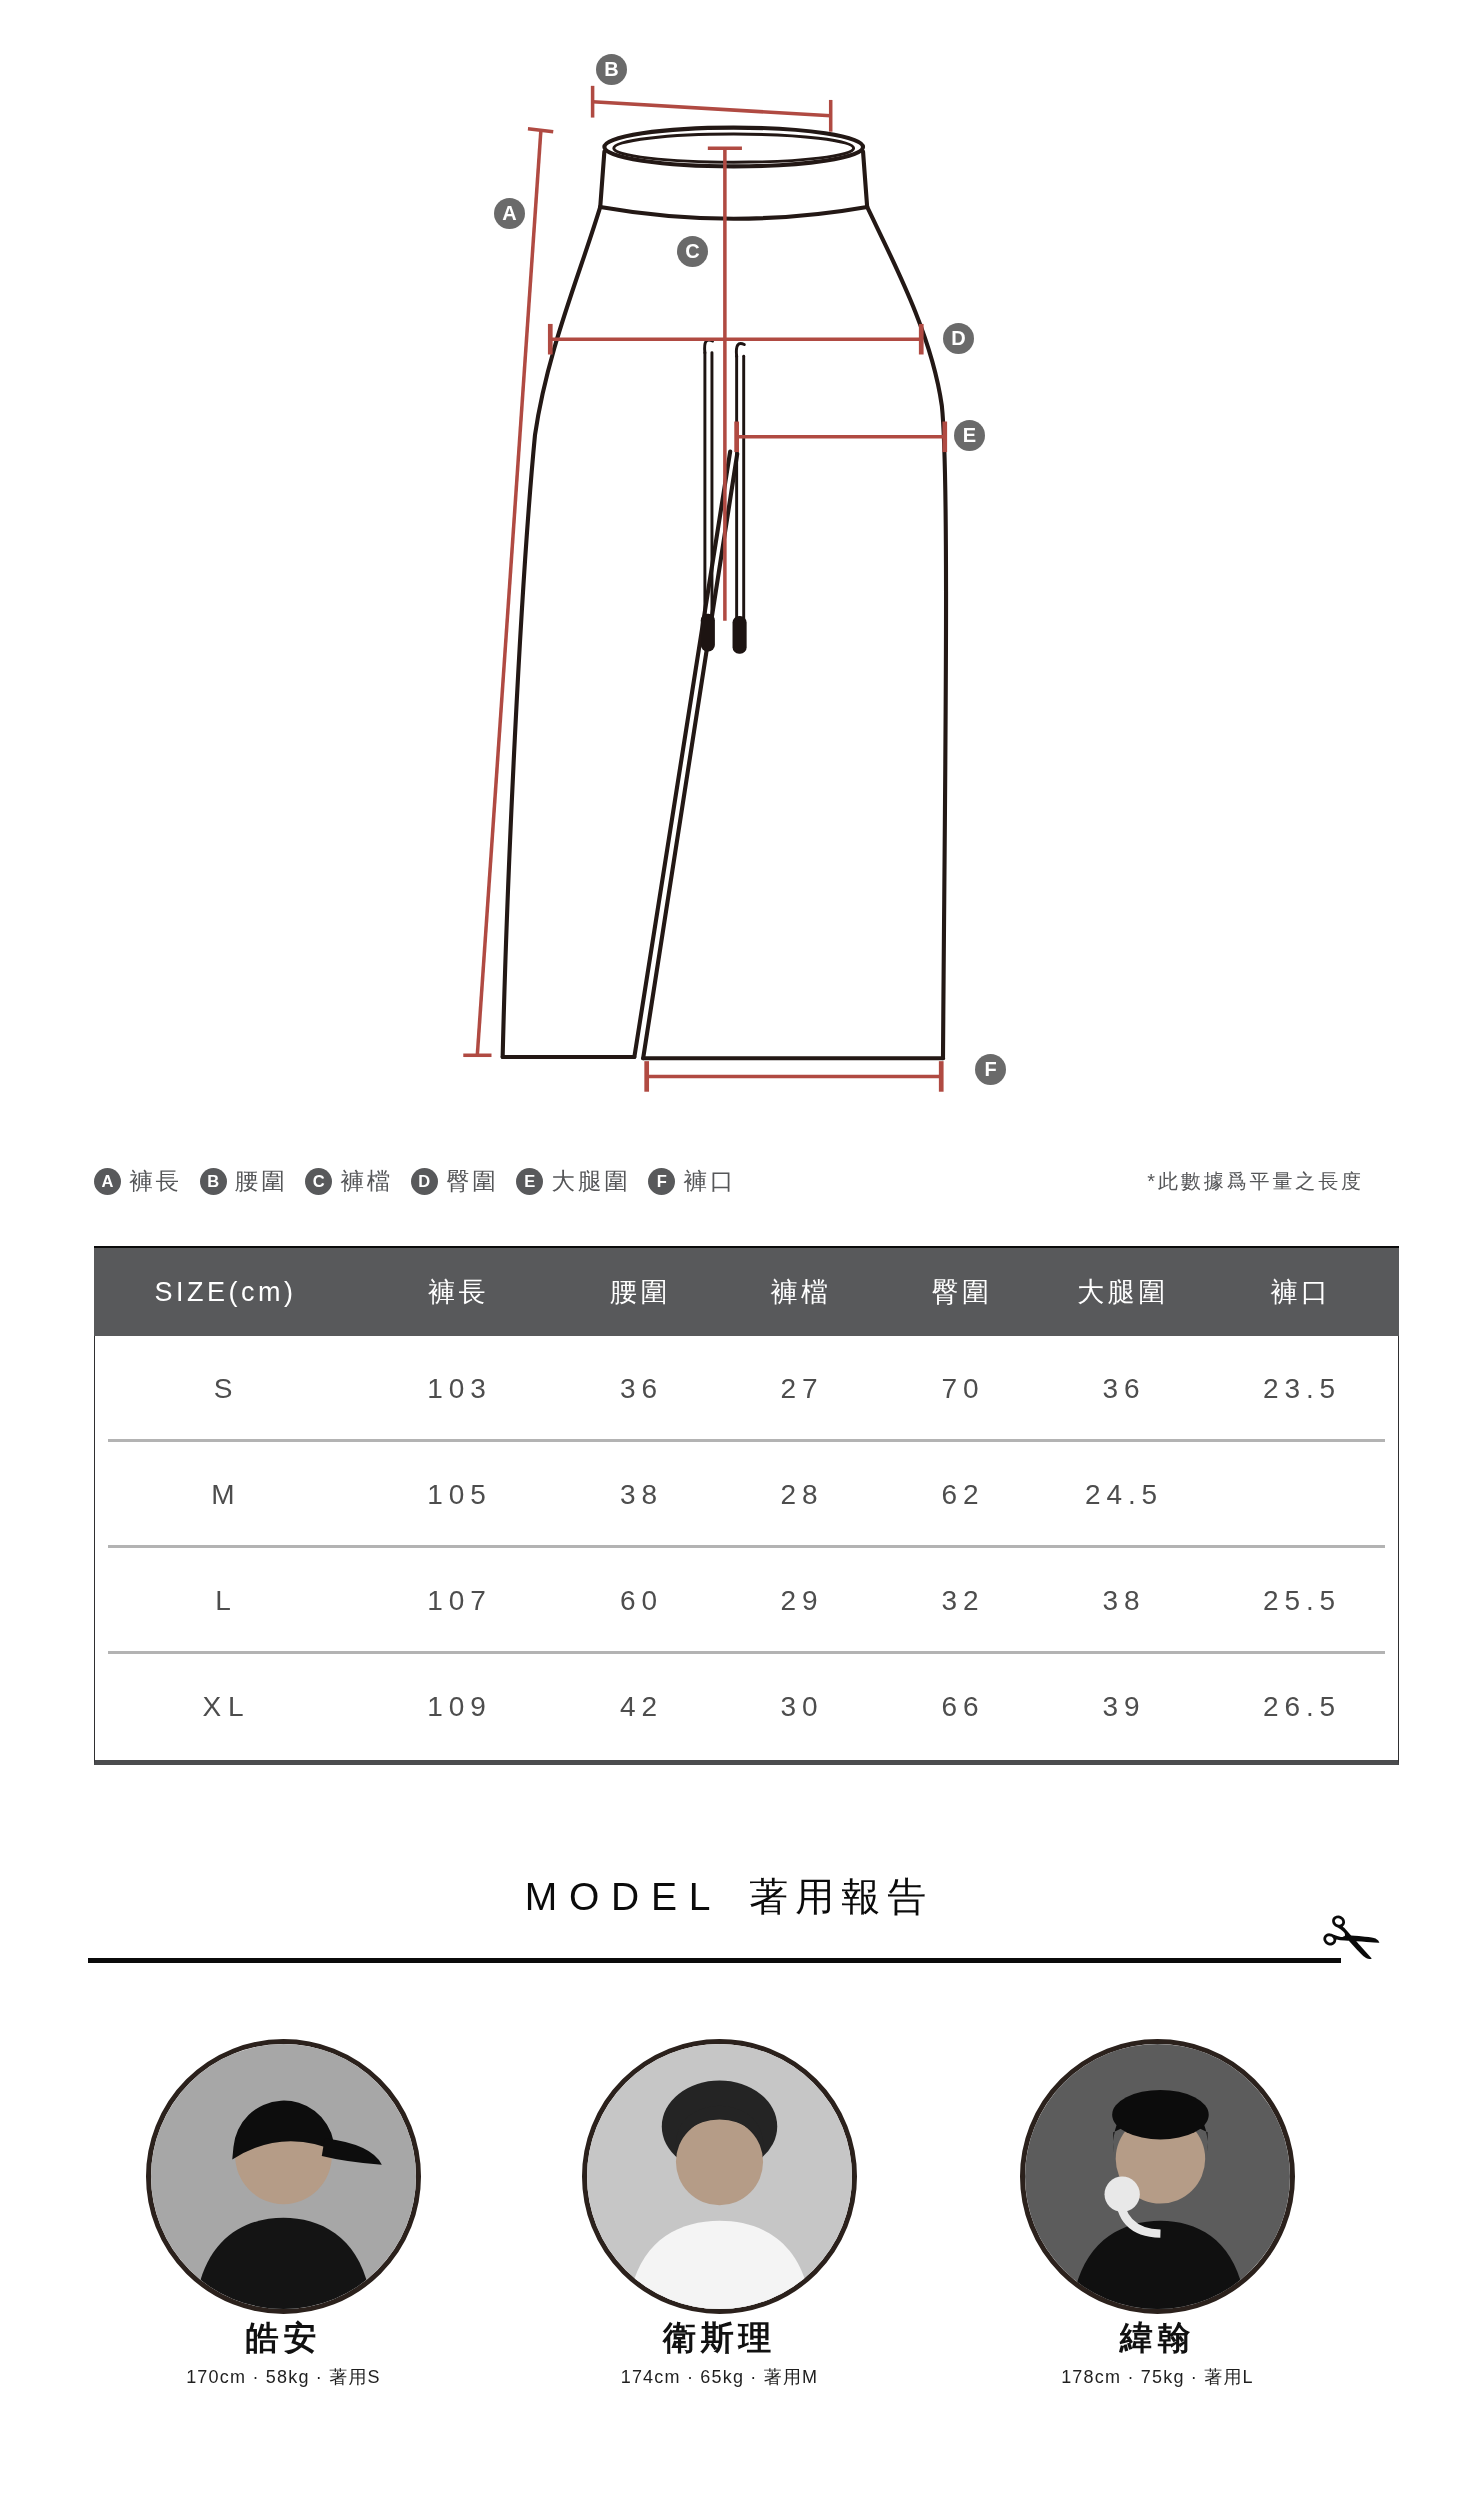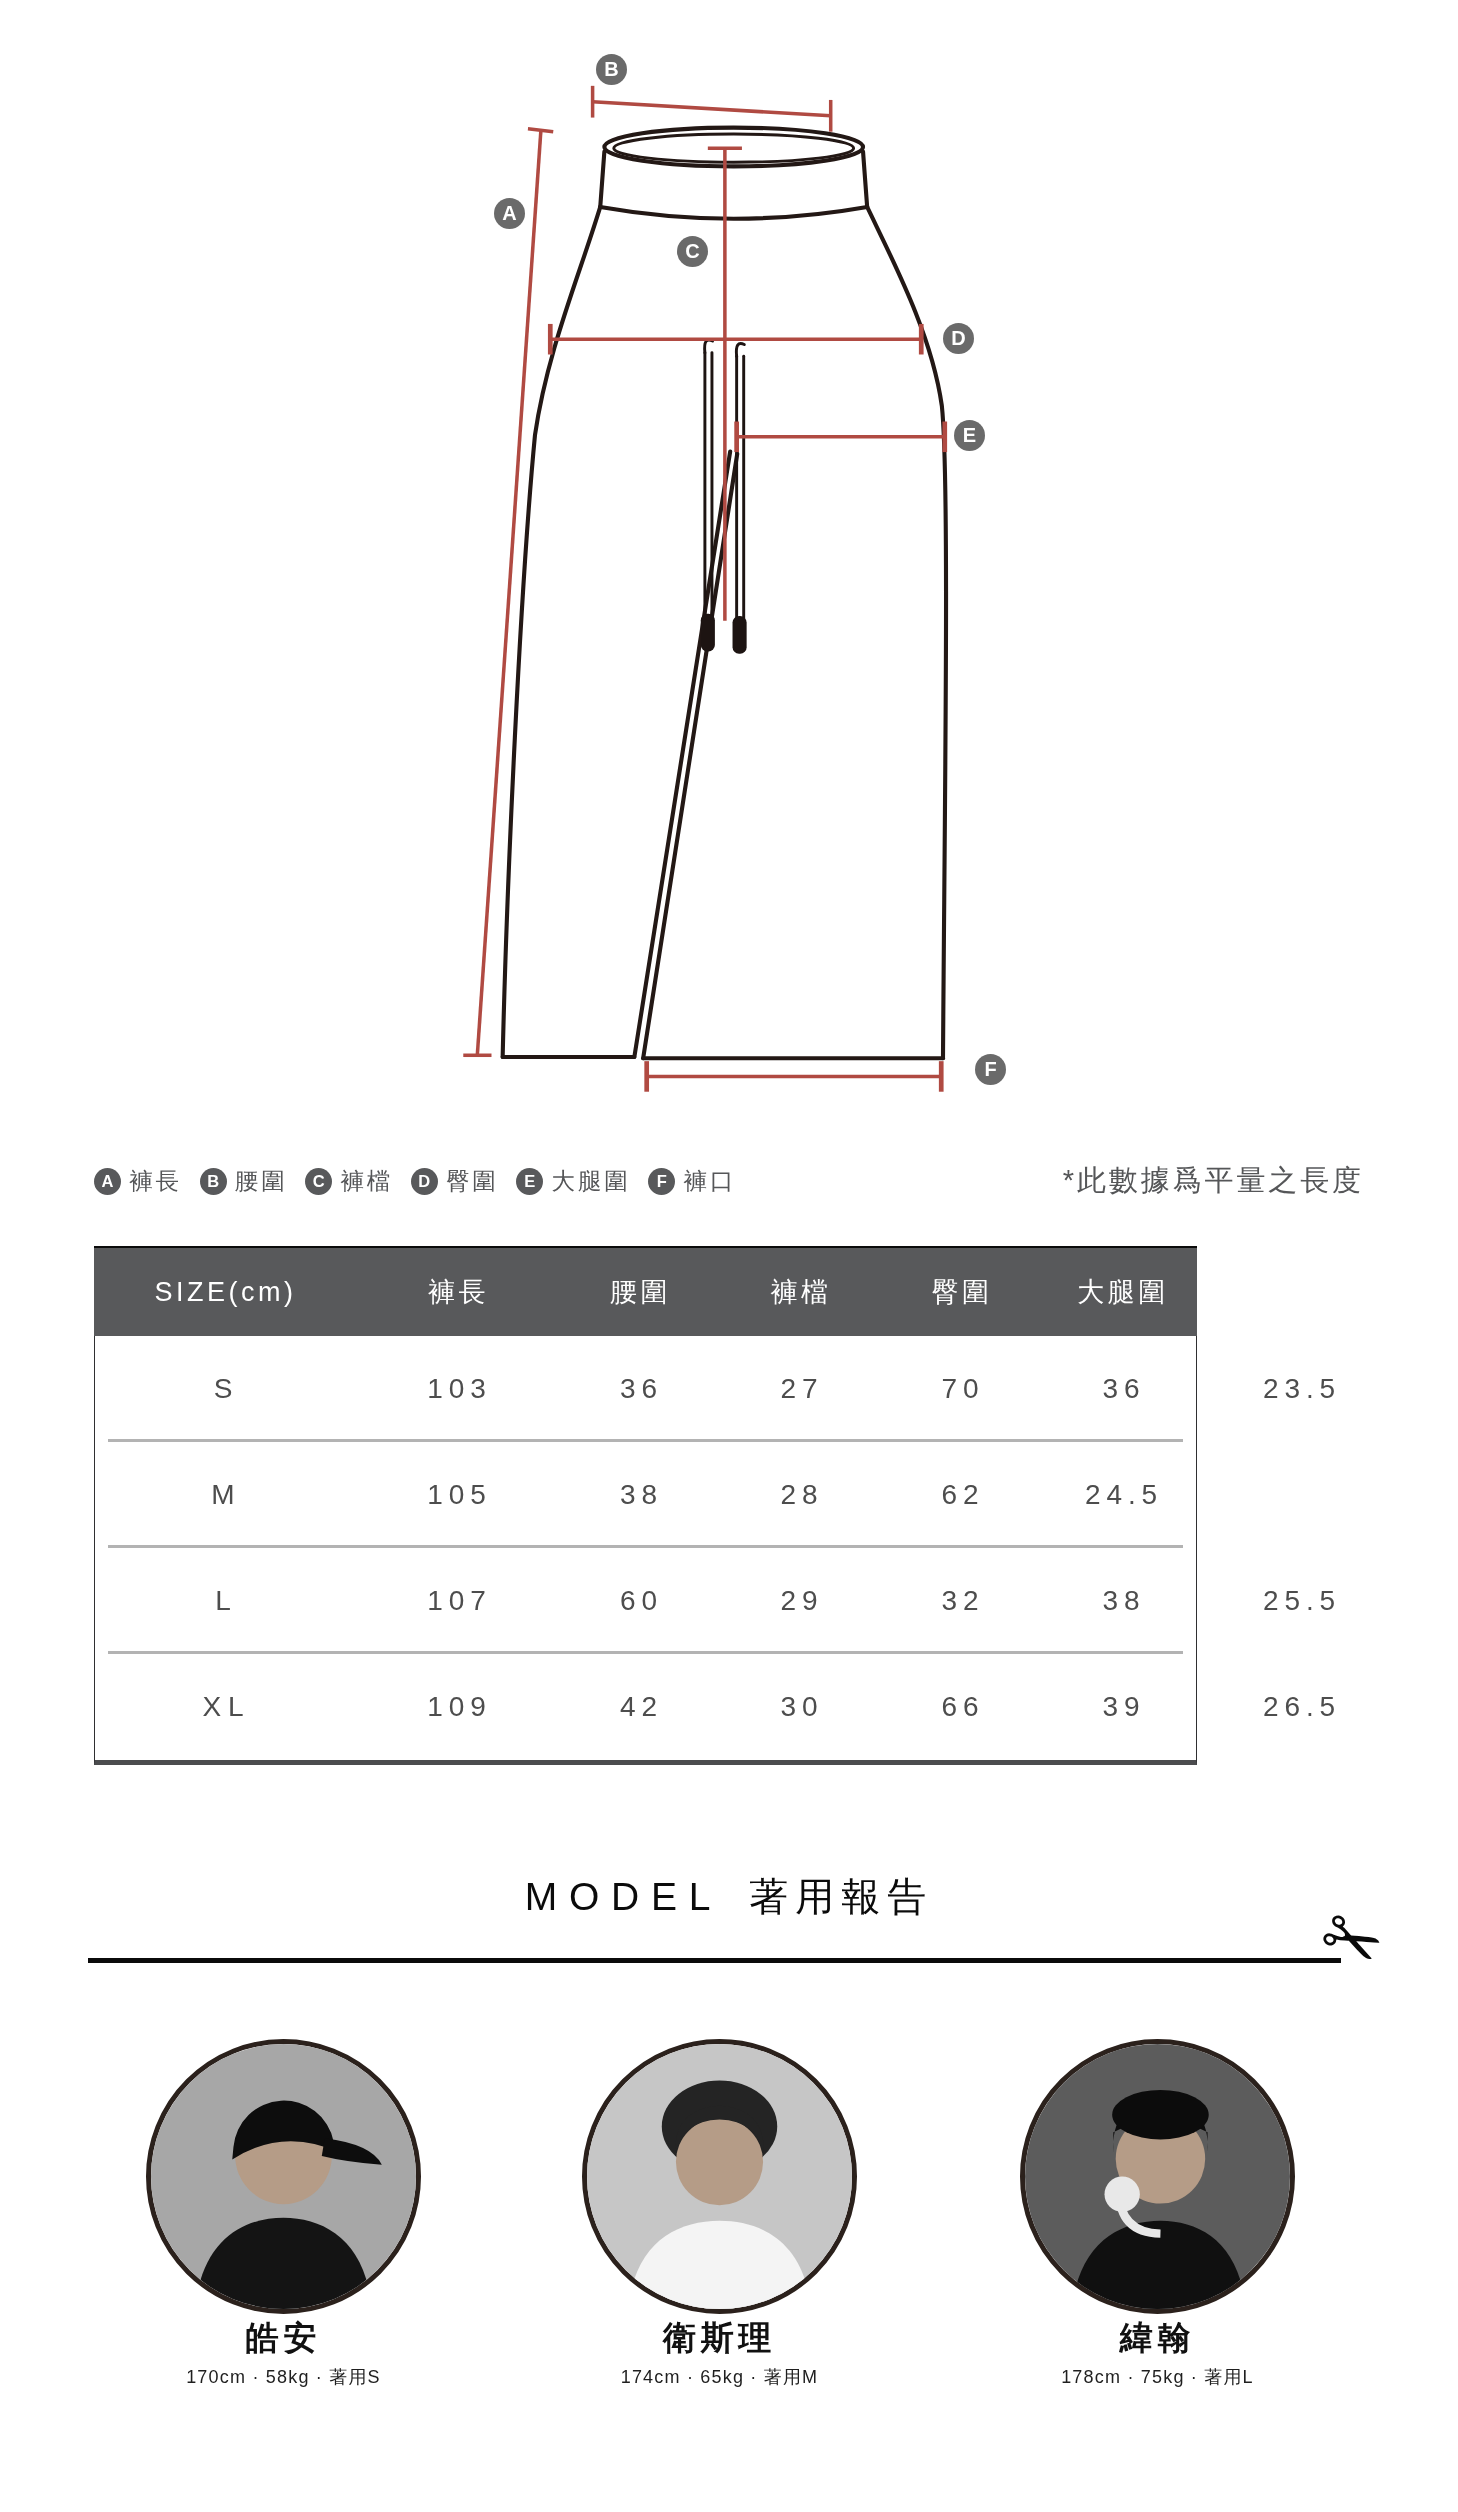--- a/index.html
+++ b/index.html
@@ -13,24 +13,24 @@
       color:#fff;font-size:20px;font-weight:bold;display:flex;align-items:center;justify-content:center;}
 
   
   .legend{position:absolute;left:94px;right:94px;top:1165px;height:32px;
           display:flex;align-items:center;}
   .legend-items{display:flex;align-items:center;gap:17.6px;}
   .legend-item{display:flex;align-items:center;gap:8.2px;}
   .legend-circle{width:27px;height:27px;border-radius:50%;background:#58595b;color:#fff;
       font-size:16.5px;font-weight:bold;display:flex;align-items:center;justify-content:center;flex:0 0 auto;}
   .legend-label{font-size:23.5px;color:#555658;letter-spacing:2.9px;white-space:nowrap;}
-  .legend-note{margin-left:auto;font-size:29px;color:#555658;letter-spacing:2.9px;white-space:nowrap;}
-
-  
-  .size-table{position:absolute;left:94px;top:1246px;width:1103px;border-top:2.9px solid #0b0b0b;box-sizing:border-box;}
+  .legend-note{margin-left:auto;font-size:20px;color:#555658;letter-spacing:2.9px;white-space:nowrap;}
+
+  
+  .size-table{position:absolute;left:94px;top:1246px;width:1305px;border-top:2.9px solid #0b0b0b;box-sizing:border-box;}
   .t-grid{display:grid;grid-template-columns:263px 203px 161px 160px 162px 160px 196px;}
   .t-head{background:#58595b;height:88px;}
   .t-head .t-cell{color:#ffffff;font-size:27px;letter-spacing:3.5px;}
   .t-body{border-left:1.8px solid #2f2f31;border-right:1.8px solid #2f2f31;border-bottom:5.3px solid #4b4c4e;box-sizing:border-box;}
   .t-row{height:106px;position:relative;}
   .t-row:not(:last-child)::after{content:"";position:absolute;left:13px;right:13px;bottom:0;height:3.5px;background:#b3b3b3;}
   .t-cell{display:flex;align-items:center;justify-content:center;font-size:28px;color:#4d4d4d;letter-spacing:5.9px;}
   .t-size{letter-spacing:7px;}
 
   

